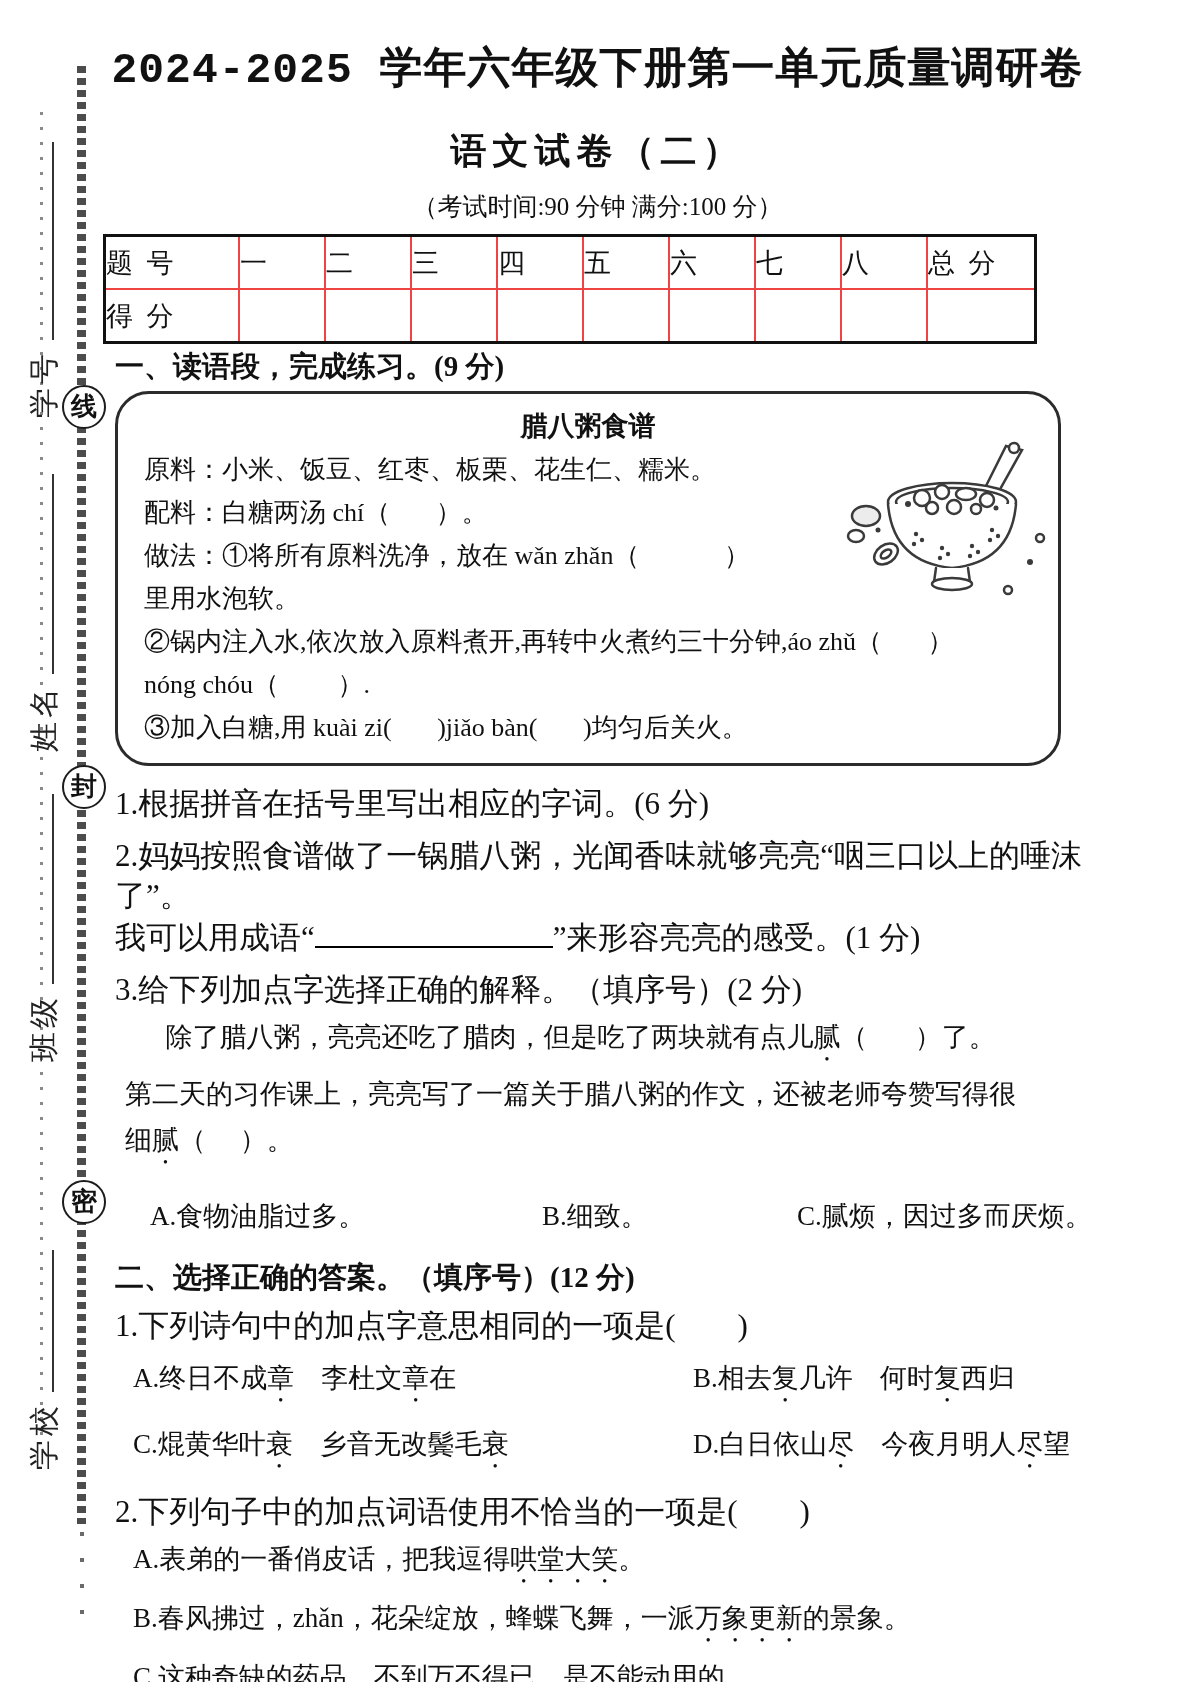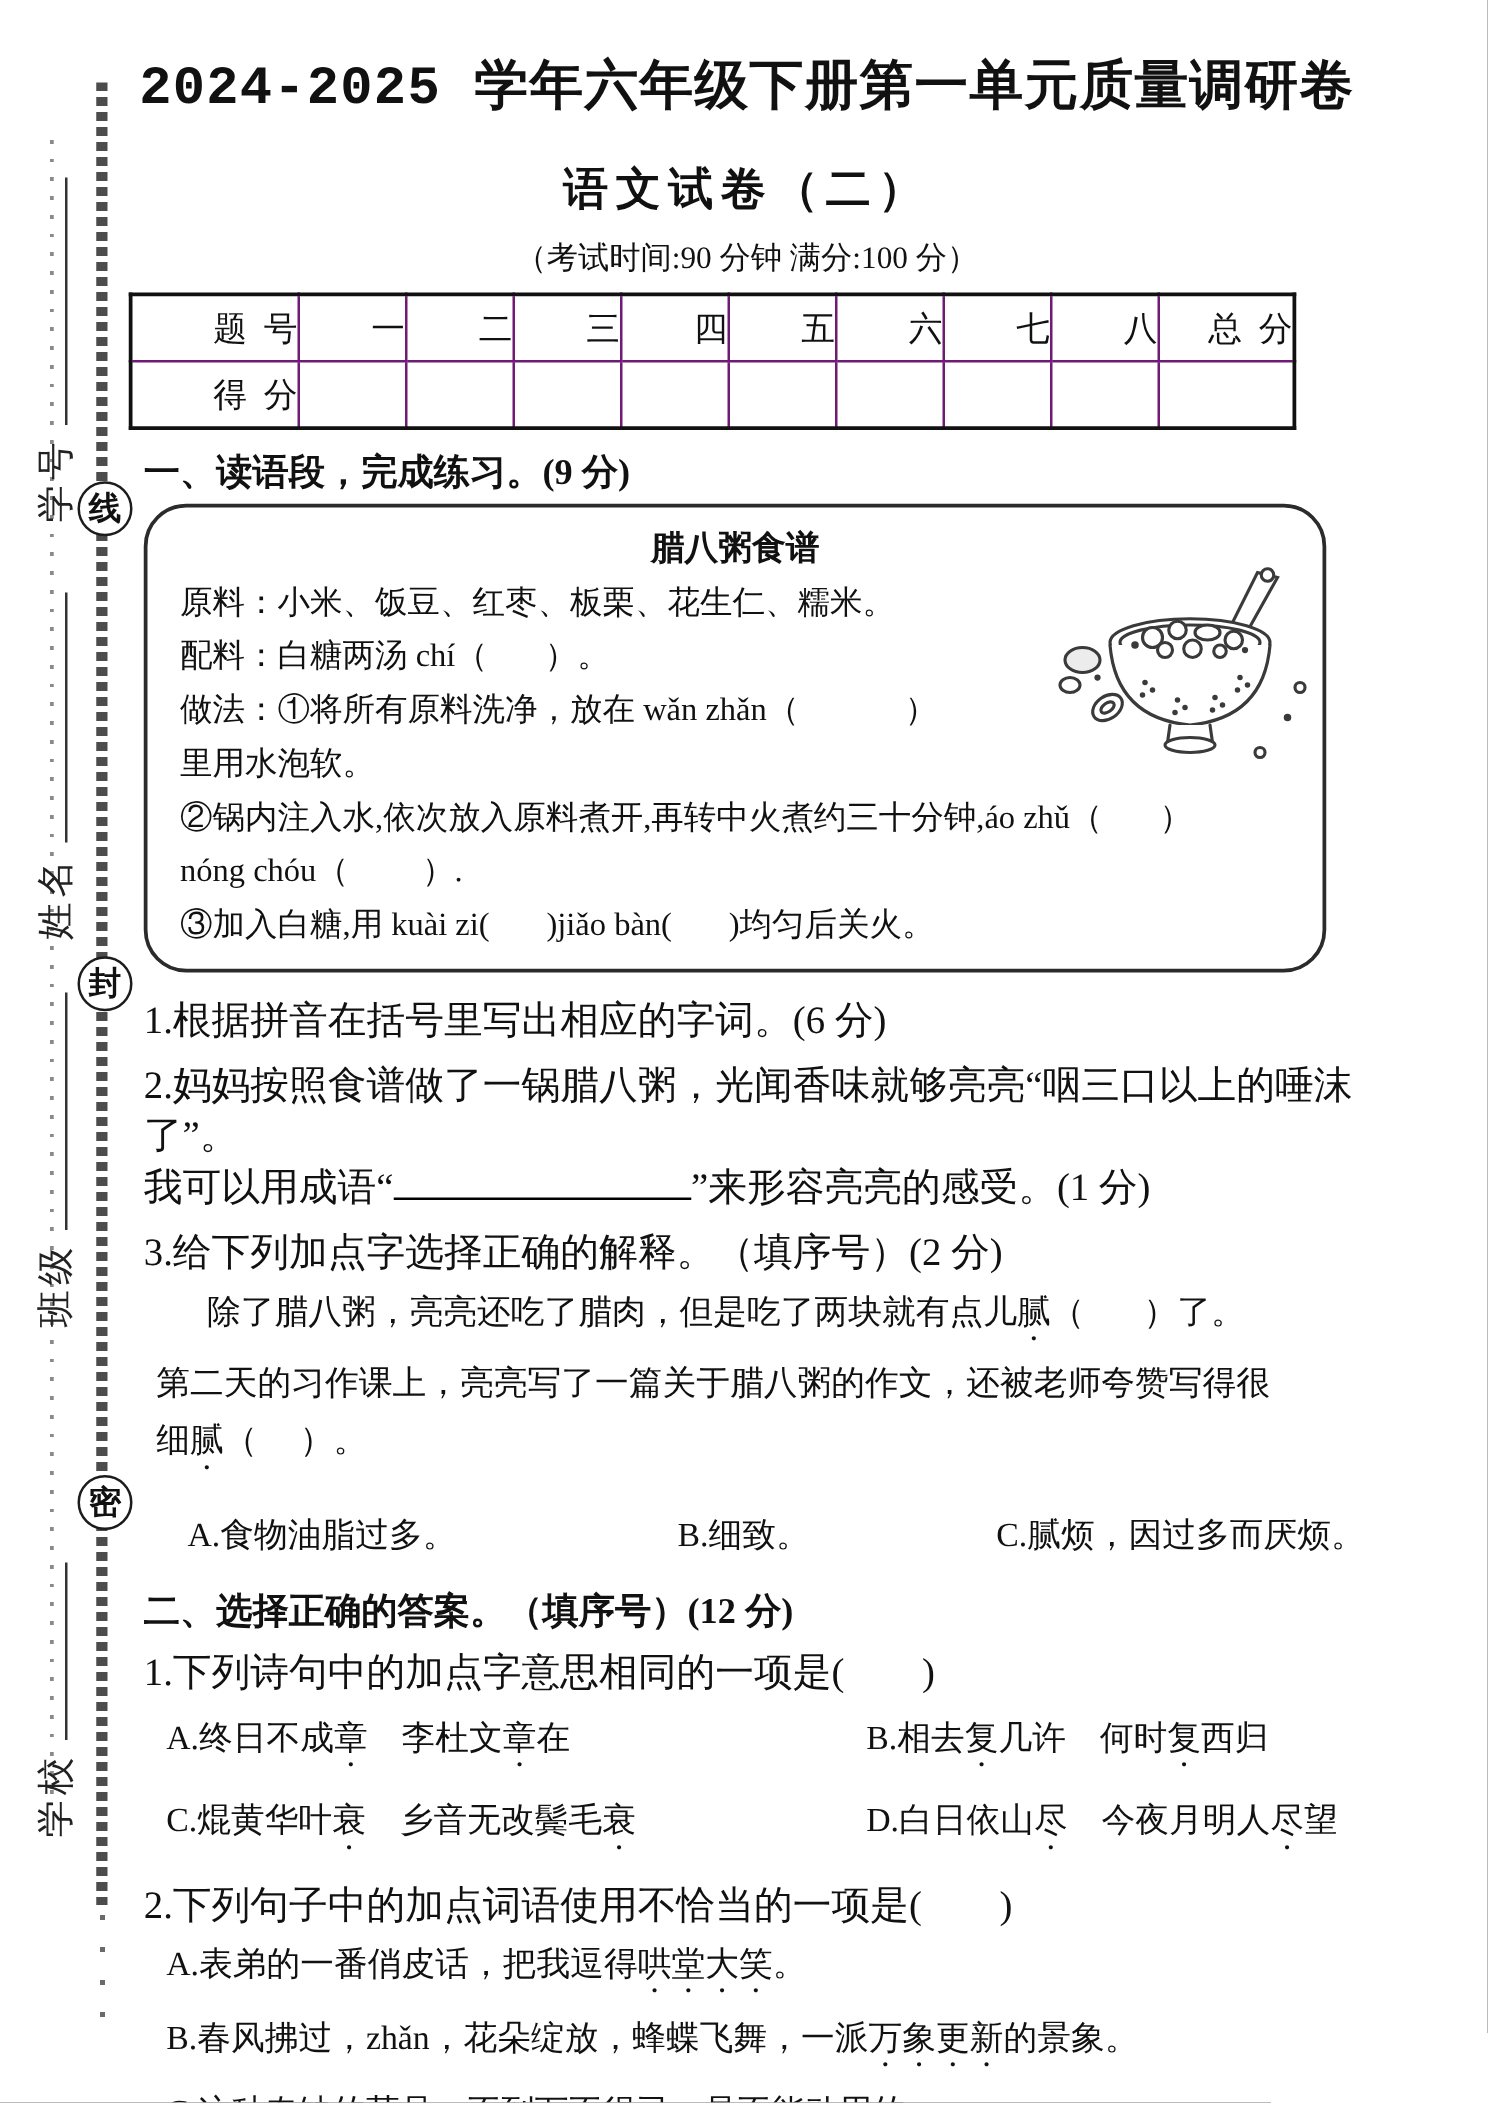--- a/index.html
+++ b/index.html
@@ -22,27 +22,27 @@
 
   
   .main{position:absolute;left:95px;top:0;width:1005px;}
   .title{margin-top:44px;text-align:center;font-family:Liberation Mono, monospace;
     font-weight:900;font-size:43px;line-height:54px;letter-spacing:1px;}
   .subtitle{margin-top:28px;text-align:center;font-family:"Liberation Sans","DejaVu Sans",sans-serif;
     font-weight:900;font-size:36px;line-height:50px;letter-spacing:6px;}
   .meta{margin-top:16px;text-align:center;font-size:25px;line-height:30px;}
 
   table.score{margin:12px 0 0 8px;border-collapse:collapse;table-layout:fixed;}
-  table.score td{border:2px solid #701a75;height:51px;text-align:right;font-size:27px;
+  table.score td{border:2px solid #ef4444;height:51px;text-align:left;font-size:27px;
     white-space:pre;padding:0;}
   table.score{border:3px solid #111;}
   .c-head{width:132px;} .c-num{width:84px;} .c-tot{width:106px;}
 
   .sec-head{font-weight:bold;font-size:29px;line-height:34px;padding-left:20px;white-space:pre-wrap;}
-  .s1{margin-top:17px;} .s2{margin-top:26px;}
+  .s1{margin-top:5px;} .s2{margin-top:26px;}
 
   .recipe-box{position:relative;margin:8px 0 0 20px;width:888px;border:3px solid #2b2b2b;
     border-radius:34px;padding:10px 26px 14px 26px;}
   .recipe-title{text-align:center;font-weight:bold;font-size:27px;line-height:44px;}
   .rline{font-size:26px;line-height:43px;white-space:pre-wrap;}
   .bowl{position:absolute;right:4px;top:44px;width:210px;height:178px;}
 
   .q{font-size:31px;line-height:36px;padding-left:20px;white-space:pre-wrap;}
   .passage{font-size:27px;line-height:38px;padding-left:30px;white-space:pre-wrap;}
   .optrow{display:flex;font-size:27px;line-height:36px;white-space:pre-wrap;}

